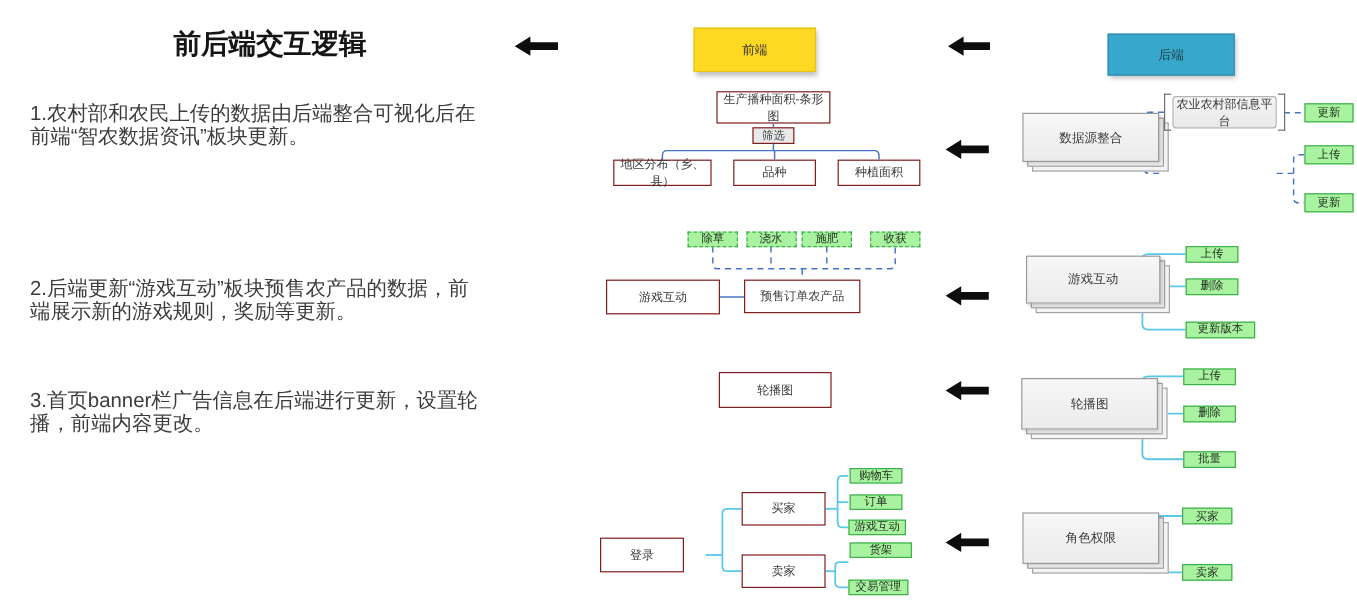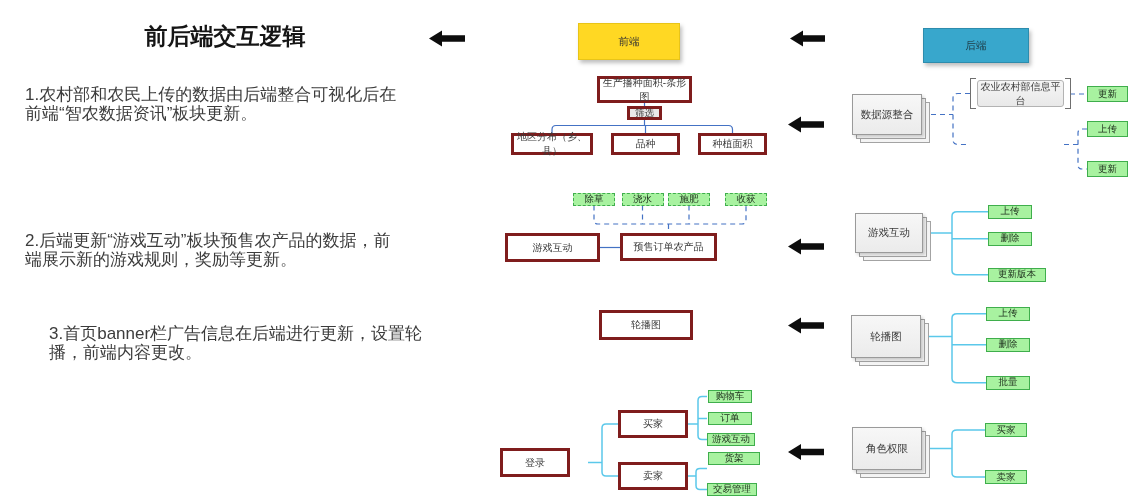--- a/index.html
+++ b/index.html
@@ -4,40 +4,40 @@
 <style>
   html,body{margin:0;padding:0;background:#fff;}
   .canvas{position:relative;width:1131px;height:500px;background:#fff;overflow:hidden;
           font-family:"Liberation Sans","DejaVu Sans",sans-serif;}
   .overlay{position:absolute;left:0;top:0;width:1131px;height:500px;}
   .title{position:absolute;left:40px;top:21px;width:370px;text-align:center;
          font-size:23px;font-weight:bold;color:#151515;}
   .note{position:absolute;font-size:17px;line-height:19px;color:#3c3c3c;width:380px;}
   .n1{left:25px;top:68px;}
   .n2{left:25px;top:203px;margin-top:28px;}
-  .n3{left:25px;top:307px;margin-left:24px;}
+  .n3{left:25px;top:307px;}
   .n4{left:33px;top:431px;width:372px;}
   .hdr{position:absolute;display:flex;align-items:center;justify-content:center;
        font-size:10.5px;color:#333;box-shadow:2px 3px 4px rgba(0,0,0,0.25);font-family:Liberation Serif, serif;}
   .hdr.front{background:var(--frontend-fill,#FFD823);border:1px solid #e8c418;}
   .hdr.back{background:var(--backend-fill,#38A7CC);border:1px solid #2d8cad;color:#1e3a44;}
   .box{position:absolute;display:flex;align-items:center;justify-content:center;
-       background:#fff;border:3px solid #7f1d1d;font-size:10px;color:#3a3a3a;
+       background:#fff;border:1px solid #7f1d1d;font-size:10px;color:#3a3a3a;
        box-sizing:border-box;text-align:center;}
   .box.gray{background:#e9e9e9;}
   .box.panel{background:linear-gradient(#f5f5f5,#e9e9e9);border:1px solid #b3b3b3;border-radius:3px;}
   .green{position:absolute;display:flex;align-items:center;justify-content:center;
          background:var(--green-fill,#A8F2A0);border:1px solid var(--green-border,#3FAE4C);
          font-size:9.5px;color:#20331f;box-sizing:border-box;}
   .green.dashed{border-style:dashed;}
   .bracketed::before,.bracketed::after{content:"";position:absolute;top:-3px;bottom:-3px;width:5px;
          border:1px solid #6f6f6f;}
   .bracketed::before{left:-8px;border-right:none;}
   .bracketed::after{right:-8px;border-left:none;}
-  .stack{position:absolute;}
+  .stack{position:absolute;padding-left:44px;}
   .stack .layer{position:absolute;width:100%;height:100%;background:#f4f4f4;border:1px solid #a3a3a3;box-sizing:border-box;}
   .stack .l1{left:4px;top:4px;}
   .stack .l2{left:8px;top:8px;}
   .stack .front{position:absolute;left:0;top:0;width:100%;height:100%;
          display:flex;align-items:center;justify-content:center;
          background:linear-gradient(#f7f7f7,#ebebeb);border:1px solid #9a9a9a;
          font-size:10.5px;color:#3a3a3a;box-sizing:border-box;box-shadow:2px 2px 3px rgba(0,0,0,0.18);}
   .c-blue{fill:none;stroke:var(--connector-blue,#4472C4);stroke-width:1.2;}
   .c-cyan{fill:none;stroke:var(--connector-cyan,#5BC8EA);stroke-width:1.5;}
   .dash{stroke-dasharray:5 4;}

